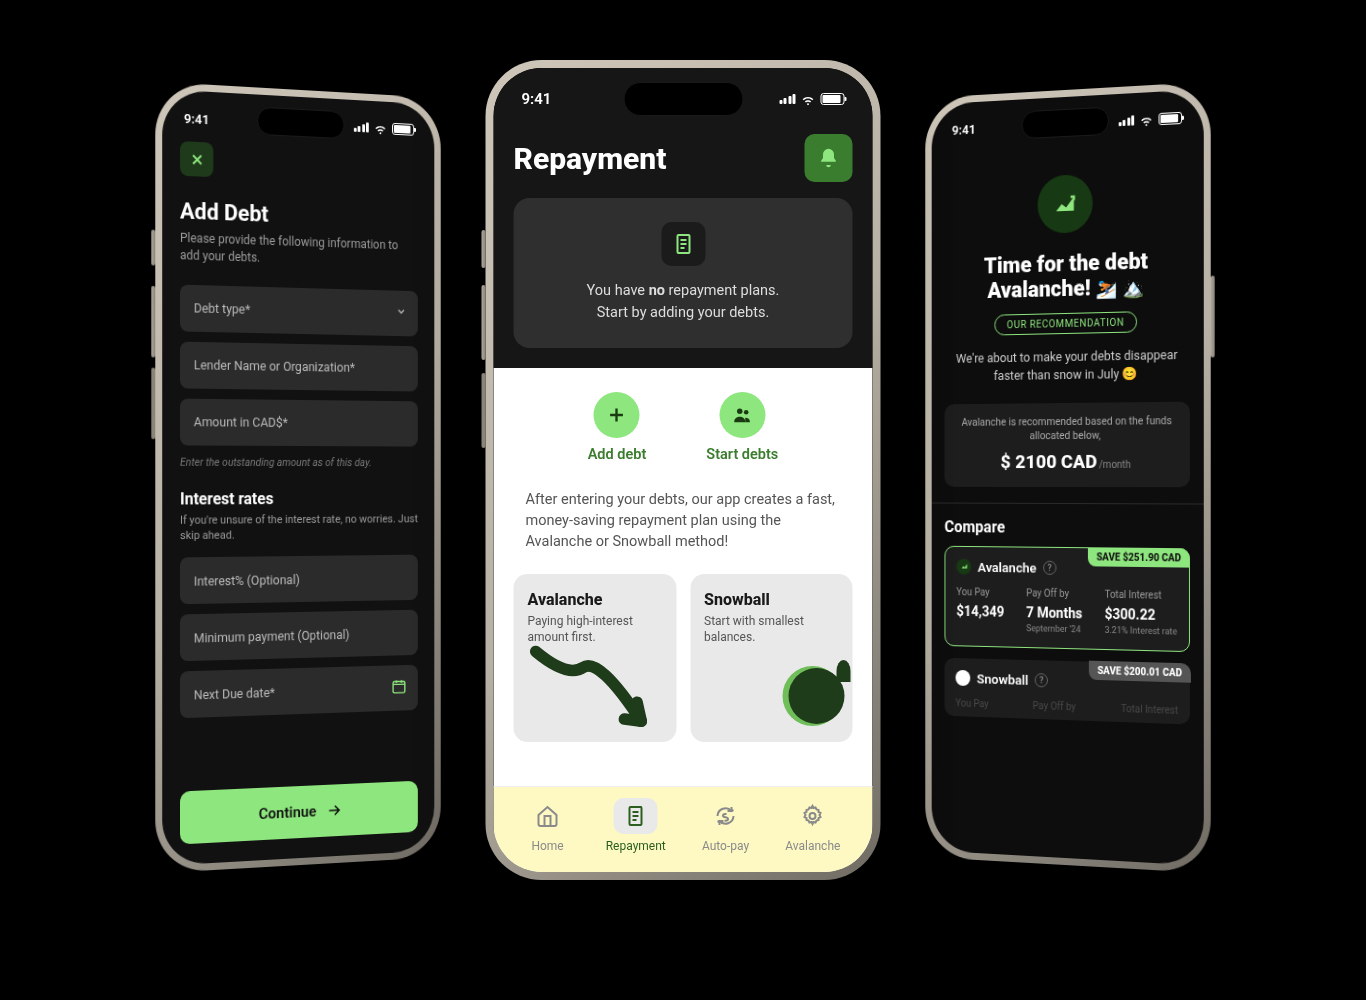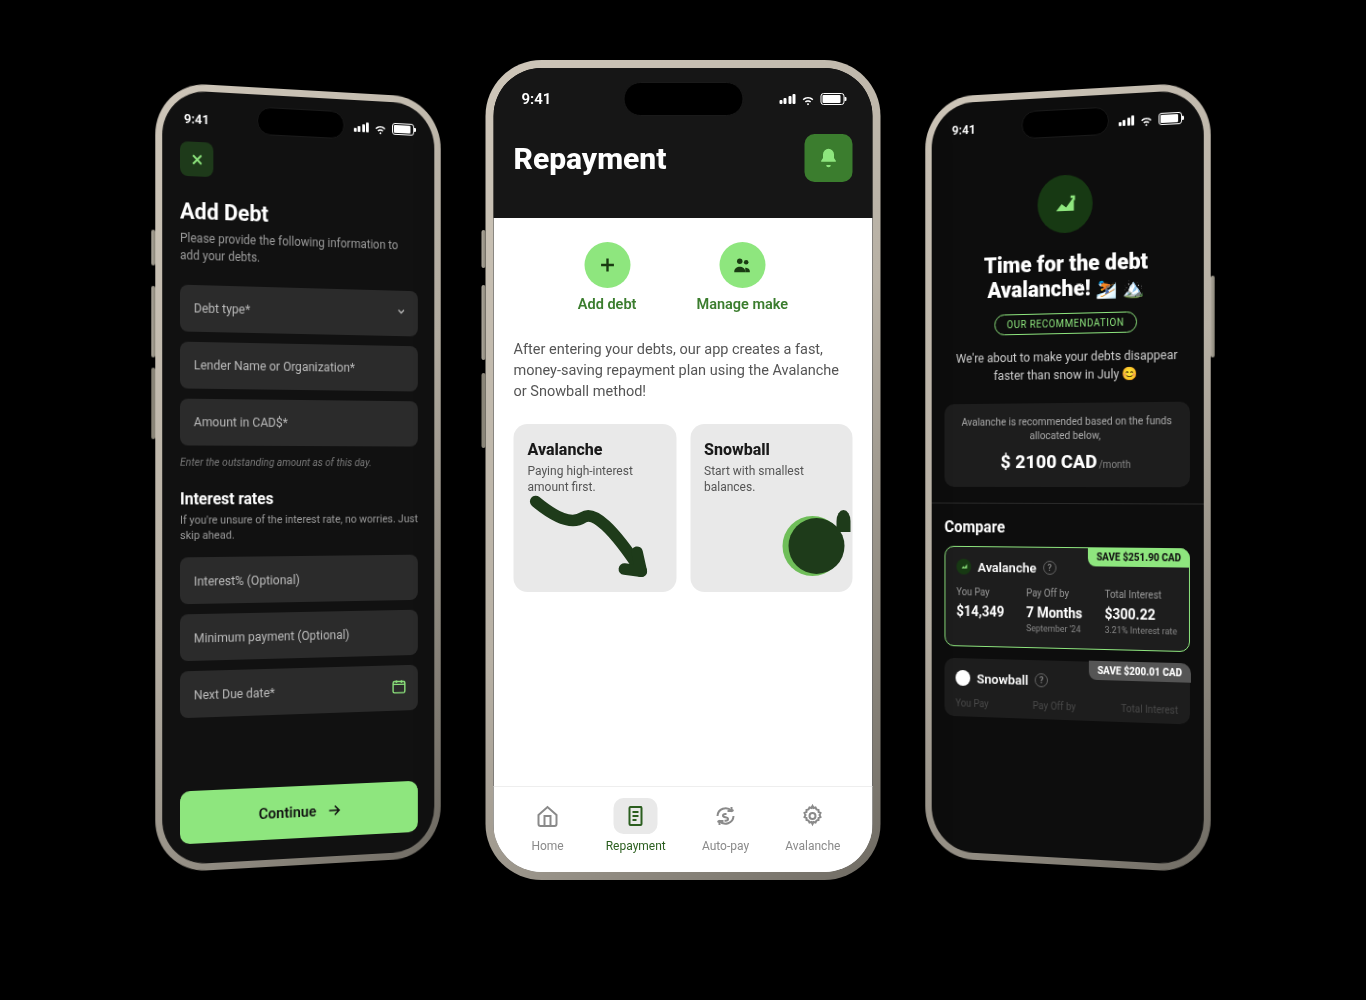--- a/index.html
+++ b/index.html
@@ -85,30 +85,30 @@
   .c-title{font-size:30px;font-weight:800;color:#fff;margin:0;}
   .bell{width:48px;height:48px;border-radius:10px;background:var(--accent-dark);display:flex;align-items:center;justify-content:center;}
   .card-empty{background:#2F2F2F;border-radius:16px;padding:24px 18px 24px;text-align:center;color:#ddd;font-size:14.5px;line-height:1.5;}
   .card-empty .ico-wrap{width:44px;height:44px;border-radius:10px;background:#1b1b1b;display:flex;align-items:center;justify-content:center;margin:0 auto 14px;}
   .c-light{background:#fff;flex:1;padding:24px 20px 0;}
   .pill-row{display:flex;justify-content:center;gap:60px;margin-bottom:26px;}
   .pill{text-align:center;}
   .pill .circ{width:46px;height:46px;border-radius:50%;background:var(--accent);display:flex;align-items:center;justify-content:center;margin:0 auto 8px;}
   .pill .lbl{font-size:14.5px;font-weight:600;color:var(--accent-dark);}
   .dyk-h{font-size:21px;font-weight:800;color:#1a1a1a;margin:0 0 8px;}
-  .dyk-p{font-size:14.5px;color:#555;line-height:1.45;margin:0 0 22px;}
+  .dyk-p{font-size:14.5px;color:#555;line-height:1.45;margin:0 12px 22px;}
   .method-row{display:flex;gap:14px;}
   .method{flex:1;background:var(--light-grey);border-radius:14px;padding:16px 14px;position:relative;height:168px;overflow:hidden;}
   .method h4{margin:0 0 4px;font-size:16px;font-weight:800;color:#1a1a1a;}
   .method p{margin:0;font-size:12px;color:#555;line-height:1.35;}
   .arrow-dn{position:absolute;left:10px;bottom:6px;}
   .snow{position:absolute;right:8px;bottom:18px;width:56px;height:56px;border-radius:50%;background:#1E3B1A;box-shadow:-4px 0 0 2px #6FBE59;}
   .snow::after{content:"";position:absolute;right:-6px;top:-8px;width:14px;height:22px;background:#1E3B1A;border-radius:60% 60% 0 0;}
 
-  .tabbar{position:absolute;left:0;right:0;bottom:0;height:86px;background:#ffffff;border-top:1px solid #eee;display:flex;justify-content:space-around;align-items:center;padding:6px 14px 14px;}
+  .tabbar{position:absolute;left:0;right:0;bottom:0;height:86px;background:#fef9c3;border-top:1px solid #eee;display:flex;justify-content:space-around;align-items:center;padding:6px 14px 14px;}
   .tab{display:flex;flex-direction:column;align-items:center;gap:5px;font-size:12px;color:#8a8a8a;}
   .tab.active{color:#2B5E1F;}
   .tab .ibox{width:44px;height:36px;border-radius:10px;display:flex;align-items:center;justify-content:center;}
   .tab.active .ibox{background:var(--light-grey);}
 
   
   .r-content{padding:10px 14px 0;color:#fff;text-align:center;}
   .chart-circ{width:58px;height:58px;border-radius:50%;background:#173913;display:flex;align-items:center;justify-content:center;margin:26px auto 18px;}
   .r-title{font-size:22px;font-weight:900;line-height:1.15;margin:0 0 10px;}
   .r-title .emoji{font-size:18px;}
@@ -239,20 +239,32 @@
 
         <div class="c-head">
           <h1 class="c-title">Repayment</h1>
           <div class="bell">
             <svg width="22" height="22" viewBox="0 0 24 24" fill="#8EE67E">
                 <path d="M12 2a6 6 0 0 0-6 6v4l-2 3v1h16v-1l-2-3V8a6 6 0 0 0-6-6zm0 20a2.5 2.5 0 0 0 2.5-2.5h-5A2.5 2.5 0 0 0 12 22z"></path>
               </svg>
           </div>
         </div>
 
+        <div class="card-empty">
+          <div class="ico-wrap">
+            <svg width="24" height="24" viewBox="0 0 24 24" fill="none" stroke="#8EE67E" stroke-width="2">
+                <path d="M7 3h10a1 1 0 0 1 1 1v16a1 1 0 0 1-1 1H7a1 1 0 0 1-1-1V4a1 1 0 0 1 1-1z"></path>
+                <path d="M9 3v-1M12 3v-1M15 3v-1M9 8h6M9 12h6M9 16h4"></path>
+              </svg>
+          </div>
+          <div>
+            <span>You have </span><b>no</b><span> repayment plans.</span><br>
+            <span>Start by adding your debts.</span>
+          </div>
+        </div>
       </div>
 
       <div class="c-light">
         <div class="pill-row">
           <div class="pill">
             <div class="circ">
                 <svg width="22" height="22" viewBox="0 0 24 24" stroke="#1a3b12" stroke-width="2.6" fill="none">
                   <path d="M12 5v14M5 12h14"></path>
                 </svg>
               </div>
@@ -260,21 +272,21 @@
           </div>
           <div class="pill">
             <div class="circ">
                 <svg width="22" height="22" viewBox="0 0 24 24" fill="#1a3b12">
                   <circle cx="9" cy="8" r="3"></circle>
                   <circle cx="16" cy="9" r="2.5"></circle>
                   <path d="M3 19c0-3 3-5 6-5s6 2 6 5v1H3z"></path>
                   <path d="M15 15c2 0 5 1 5 4v1h-5"></path>
                 </svg>
               </div>
-            <div class="lbl">Manage make</div>
+            <div class="lbl">Start debts</div>
           </div>
         </div>
 
         <p class="dyk-p">After entering your debts, our app creates a fast, money-saving repayment plan using the Avalanche or Snowball method!</p>
 
         <div class="method-row">
           <div class="method">
             <h4>Avalanche</h4>
             <p>Paying high-interest amount first.</p>
             <svg class="arrow-dn" width="130" height="95" viewBox="0 0 120 90">

